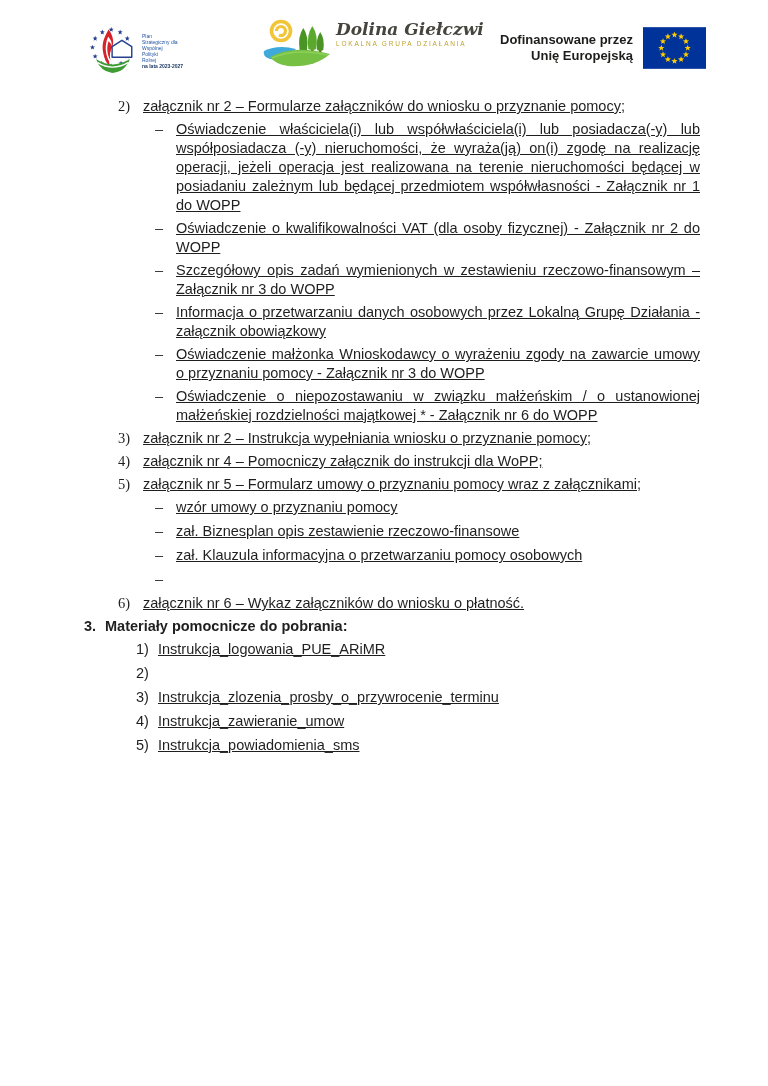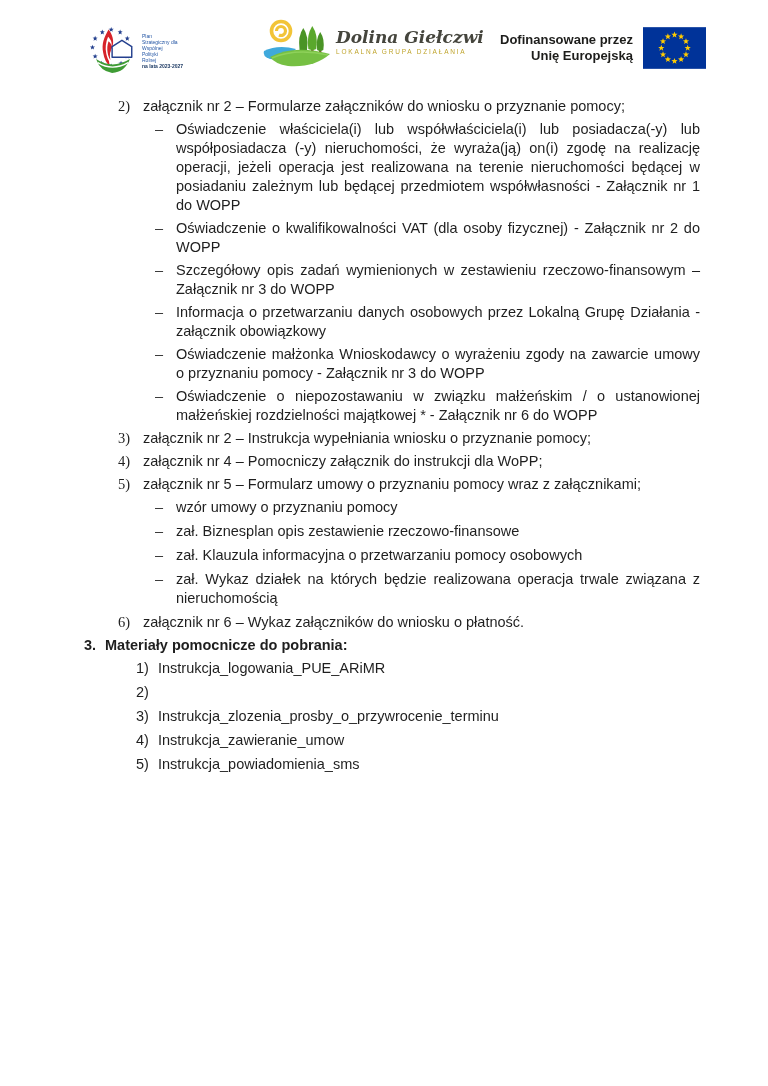--- a/index.html
+++ b/index.html
@@ -7,32 +7,32 @@
        -webkit-font-smoothing:antialiased;}
   .page{position:relative;width:768px;height:1086px;background:#fff;overflow:hidden;}
 
   
   .header{position:absolute;top:0;left:0;width:768px;height:86px;}
   .logo{position:absolute;display:flex;align-items:center;}
   .logo-prow{left:88px;top:26px;gap:4px;}
   .prow-text{display:flex;flex-direction:column;font-size:5px;line-height:6px;color:#2456a4;}
   .prow-text .yr{color:#16345f;font-weight:bold;}
   .logo-lgd{left:262px;top:16px;gap:2px;align-items:flex-start;}
-  .lgd-text{display:flex;flex-direction:column;margin-top:12px;}
+  .lgd-text{display:flex;flex-direction:column;margin-top:4px;}
   .lgd-title{font-family:"DejaVu Serif",serif;font-style:italic;font-weight:600;
              font-size:17px;line-height:18px;color:#45453d;white-space:nowrap;}
   .lgd-sub{font-size:6.5px;letter-spacing:1.8px;color:#bfa42c;margin-top:2px;white-space:nowrap;}
   .logo-eu{left:500px;top:27px;gap:10px;}
   .eu-text{display:flex;flex-direction:column;align-items:flex-end;text-align:center;
            font-size:13px;font-weight:bold;line-height:16px;color:#1d1d1b;white-space:nowrap;}
 
   
   .content{position:absolute;top:97px;left:84px;width:616px;font-size:14.5px;line-height:19px;}
   .li{display:flex;margin-bottom:4px;}
-  .li .text{flex:1;}
+  .li .text{flex:1;text-decoration:underline;}
   .num-marker{flex:0 0 25px;margin-left:34px;font-family:"Liberation Serif",serif;}
   .dash-marker{flex:0 0 21px;margin-left:71px;color:#3c3c3c;}
   .just{text-align:justify;}
   .sec-head{display:flex;font-weight:bold;margin-bottom:4px;}
   .sec-marker{flex:0 0 21px;}
   .sub-marker{flex:0 0 22px;margin-left:52px;}
   .dl{margin-bottom:5px;}
 </style>
 </head>
 <body>
@@ -172,21 +172,20 @@
     <div class="li dl">
       <span class="dash-marker">–</span>
       <span class="text">zał.  Biznesplan opis zestawienie rzeczowo-finansowe</span>
     </div>
     <div class="li dl">
       <span class="dash-marker">–</span>
       <span class="text">zał.  Klauzula informacyjna o przetwarzaniu pomocy osobowych</span>
     </div>
     <div class="li dl">
       <span class="dash-marker">–</span>
-      <span class="text just">zał.  Wykaz działek na których będzie realizowana operacja trwale związana z nieruchomością</span>
     </div>
 
     <div class="li">
       <span class="num-marker">6)</span>
       <span class="text">załącznik nr 6 – Wykaz załączników do wniosku o płatność.</span>
     </div>
 
     <div class="sec-head">
       <span class="sec-marker">3.</span>
       <span class="text">Materiały pomocnicze do pobrania:</span>

